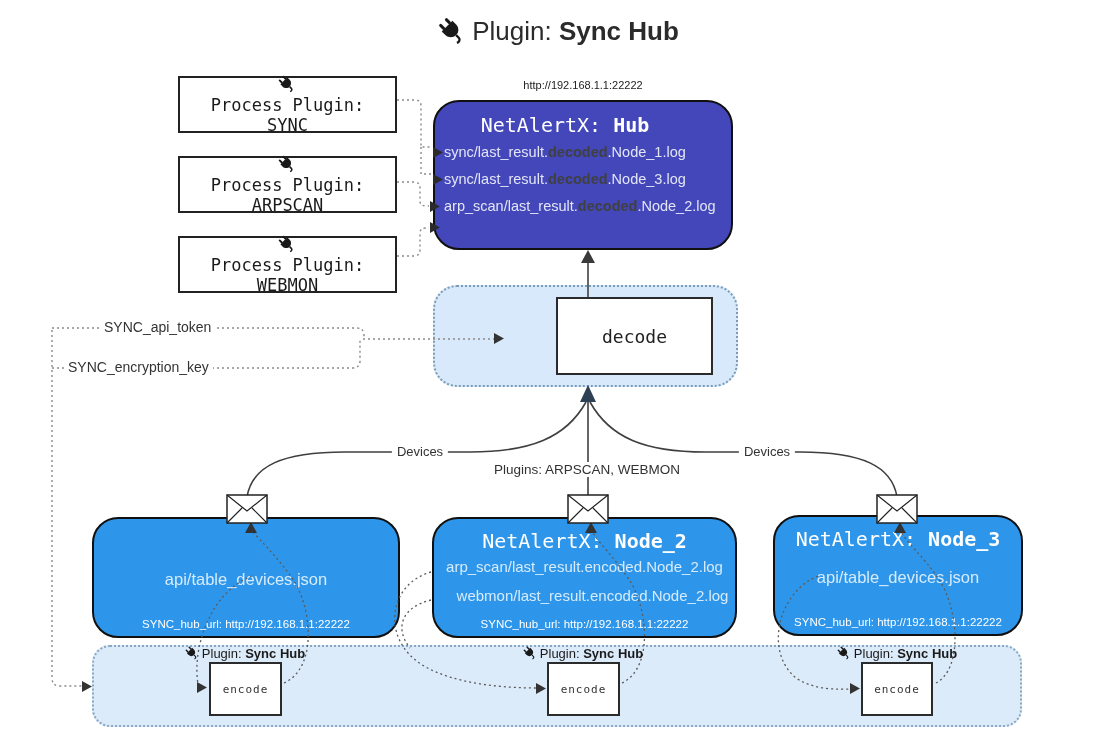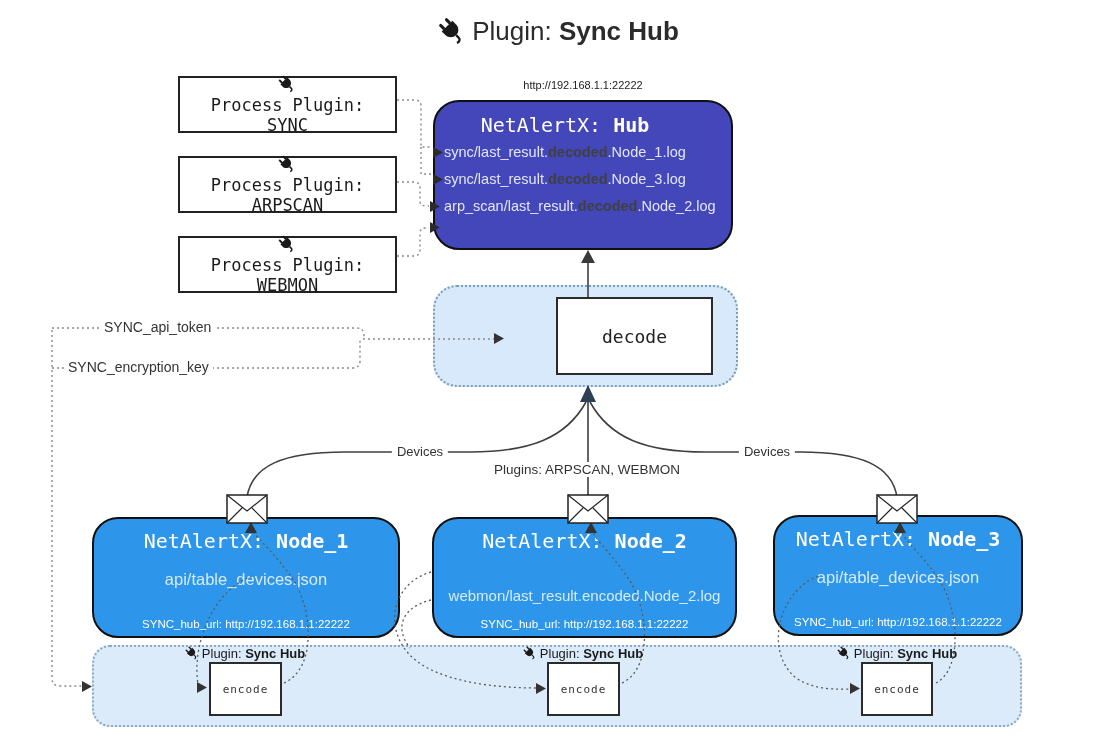--- a/index.html
+++ b/index.html
@@ -45,21 +45,21 @@
   .n1{left:432px;top:517px;width:305px;height:121px;}
   .n2{left:773px;top:515px;width:250px;height:121px;}
   .node-title{text-align:center;font-size:20px;color:#fff;white-space:nowrap;}
   .nt0{left:92px;width:308px;top:529px;}
   .nt1{left:432px;width:305px;top:529px;}
   .nt2{left:773px;width:250px;top:527px;}
   .node-line{text-align:center;color:#d6ebfc;white-space:nowrap;}
   .nl-single{font-size:16.5px;}
   .nl0{left:92px;width:308px;top:570px;}
   .nl2a{left:432px;width:305px;top:558px;font-size:15px;}
-  .nl2b{left:432px;width:305px;top:587px;font-size:15px;}
+  .nl2b{left:432px;width:305px;top:587px;font-size:15px;padding-left:8px;}
   .nl3{left:773px;width:250px;top:568px;}
   .node-footer{text-align:center;font-size:11.5px;color:#fff;white-space:nowrap;}
   .nf0{left:92px;width:308px;top:618px;}
   .nf1{left:432px;width:305px;top:618px;}
   .nf2{left:773px;width:250px;top:616px;}
 
   
   .encode-wrap{left:92px;top:645px;width:930px;height:82px;background:#dcebfa;
                border:2px dotted #8aa7c2;border-radius:18px;box-sizing:border-box;}
   .enc-box{background:#fff;border:2px solid #2b2b2b;box-sizing:border-box;display:flex;align-items:center;
@@ -139,26 +139,26 @@
           </svg>
           <span>Process Plugin:</span>
         </div>
       <div>WEBMON</div>
     </div>
 
     <div class="abs decode-wrap"></div>
     <div class="abs decode-box mono">decode</div>
 
     <div class="abs node n0"></div>
-    <div class="abs node-title mono nt0"><span>NetAlertX: </span><b>Node_1</b></div>
     <div class="abs node-line nl-single nl0">api/table_devices.json</div>
     <div class="abs node-footer nf0">SYNC_hub_url: http://192.168.1.1:22222</div>
 
     <div class="abs node n1"></div>
     <div class="abs node-title mono nt1"><span>NetAlertX: </span><b>Node_2</b></div>
+    <div class="abs node-line nl2a">arp_scan/last_result.encoded.Node_2.log</div>
     <div class="abs node-line nl2b">webmon/last_result.encoded.Node_2.log</div>
     <div class="abs node-footer nf1">SYNC_hub_url: http://192.168.1.1:22222</div>
 
     <div class="abs node n2"></div>
     <div class="abs node-title mono nt2"><span>NetAlertX: </span><b>Node_3</b></div>
     <div class="abs node-line nl-single nl3">api/table_devices.json</div>
     <div class="abs node-footer nf2">SYNC_hub_url: http://192.168.1.1:22222</div>
 
     <div class="abs encode-wrap"></div>
     <div class="abs enc-box eb0 mono">encode</div>

